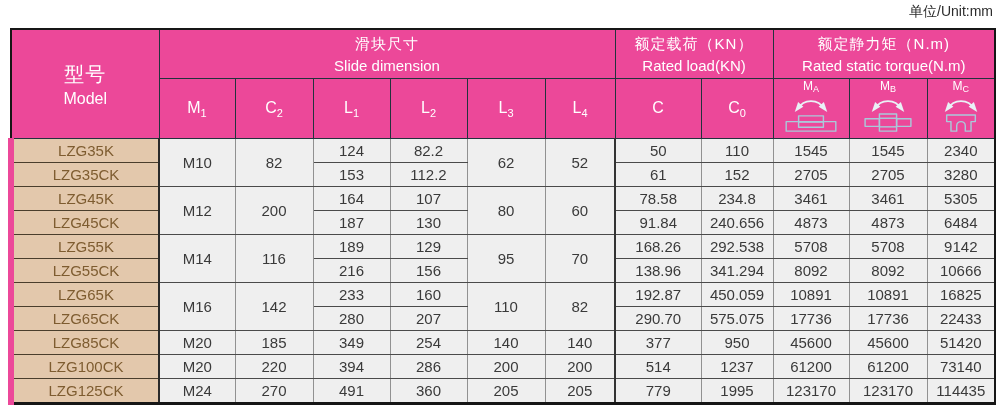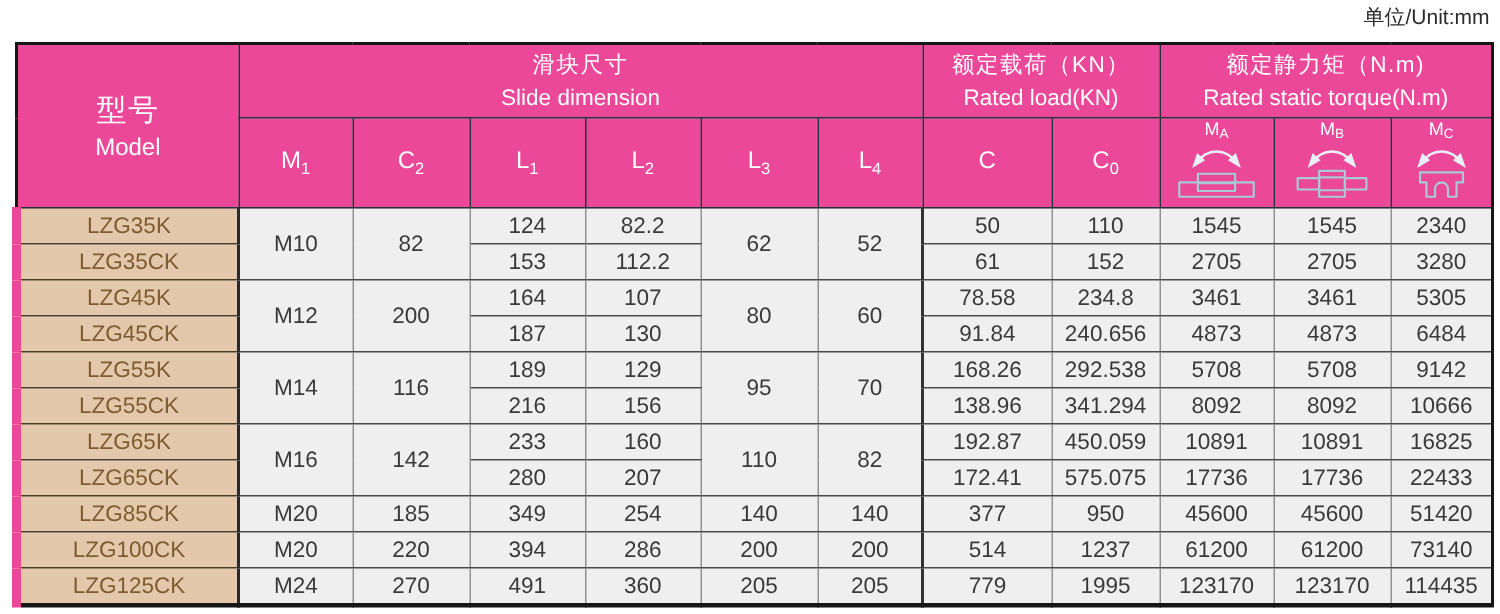--- a/index.html
+++ b/index.html
@@ -216,21 +216,21 @@
       <td class="gb">192.87</td>
       <td>450.059</td>
       <td>10891</td>
       <td>10891</td>
       <td>16825</td>
     </tr>
     <tr>
       <td class="model">LZG65CK</td>
       <td>280</td>
       <td>207</td>
-      <td class="gb">172.41</td>
+      <td class="gb">290.70</td>
       <td>575.075</td>
       <td>17736</td>
       <td>17736</td>
       <td>22433</td>
     </tr>
     <tr>
       <td class="model">LZG85CK</td>
       <td>M20</td>
       <td>185</td>
       <td>349</td>

